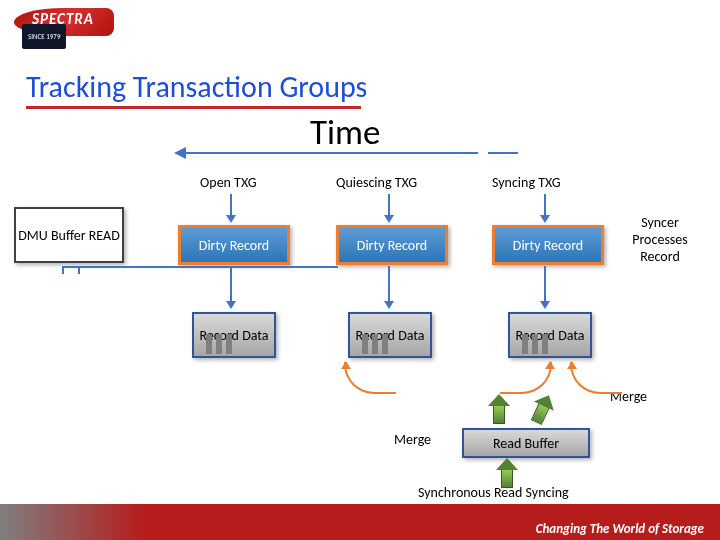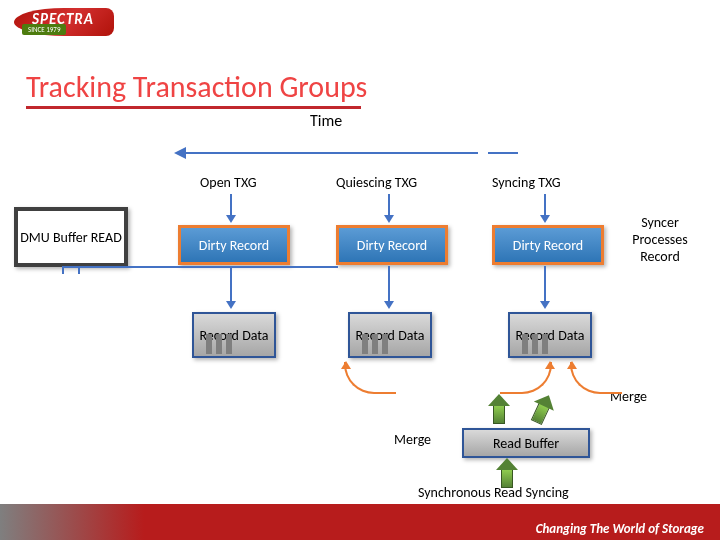--- a/index.html
+++ b/index.html
@@ -1,28 +1,28 @@
 <!DOCTYPE html>
 <html><head>
 <meta charset="utf-8">
 <style>
 body{margin:0;font-family:Calibri,Arial,sans-serif;background:#fff;width:720px;height:540px;position:relative;overflow:hidden}
 .logo{position:absolute;top:8px;left:14px}
 .logo .swoosh{width:100px;height:28px;background:linear-gradient(135deg,#b0120a 0%,#d32f2f 50%,#b0120a 100%);border-radius:50% 8px 8px 50%/50% 8px 8px 50%;position:relative}
 .logo .brand{position:absolute;top:2px;left:18px;color:#fff;font-weight:bold;font-size:15px;font-style:italic;letter-spacing:1px}
-.logo .since{position:absolute;top:16px;left:8px;background:#4d7c0f;color:#fff;font-size:7px;padding:1px 6px;border-radius:2px}
-.title{position:absolute;top:68px;left:26px;font-size:30px;color:#ef4444}
+.logo .since{position:absolute;top:16px;left:8px;background:#0f172a;color:#fff;font-size:7px;padding:8px 6px;border-radius:2px}
+.title{position:absolute;top:68px;left:26px;font-size:30px;color:#1d4ed8}
 .title-underline{position:absolute;top:106px;left:26px;width:335px;height:3px;background:#c1272d}
-.time{position:absolute;top:111px;left:310px;font-size:16px}
+.time{position:absolute;top:111px;left:310px;font-size:35px}
 .time-arrow{position:absolute;top:152px;left:178px;width:300px;height:2px;background:#4472c4}
 .time-arrow::before{content:"";position:absolute;left:-10px;top:-5px;border:6px solid transparent;border-right:12px solid #4472c4}
 .time-arrow-short{position:absolute;top:152px;left:488px;width:30px;height:2px;background:#4472c4}
 .label{position:absolute;font-size:14px;text-align:right}
 .box{position:absolute;display:flex;align-items:center;justify-content:center;font-size:14px;text-align:center;box-shadow:2px 2px 4px rgba(0,0,0,.3)}
-.dmu{top:207px;left:14px;width:106px;height:52px;border:4px solid #404040;background:#fff}
+.dmu{top:207px;left:14px;width:106px;height:52px;border:2px solid #404040;background:#fff}
 .dirty{width:106px;height:34px;background:linear-gradient(#5b9bd5,#2e75b6);color:#fff;border:3px solid #ed7d31}
 .data{width:80px;height:42px;background:linear-gradient(#d9d9d9,#a6a6a6);border:2px solid #2f5597}
 .readbuf{top:428px;left:462px;width:124px;height:26px;background:linear-gradient(#d9d9d9,#a6a6a6);border:2px solid #2f5597}
 .arrow-down{position:absolute;width:2px;background:#4472c4}
 .arrow-down::after{content:"";position:absolute;bottom:-8px;left:-4px;border:5px solid transparent;border-top:8px solid #4472c4}
 .arrow-angle{position:absolute;height:2px;background:#4472c4}
 .arrow-angle::before{content:"";position:absolute;left:0;bottom:-6px;width:2px;height:8px;background:#4472c4}
 .block-arrow{position:absolute;width:18px;height:28px}
 .block-arrow .shaft{width:10px;height:18px;background:linear-gradient(#92d050,#548235);margin:10px auto 0;border:1px solid #385723}
 .block-arrow .head{position:absolute;top:0;left:-2px;border:11px solid transparent;border-bottom:12px solid #548235;border-top:none}

